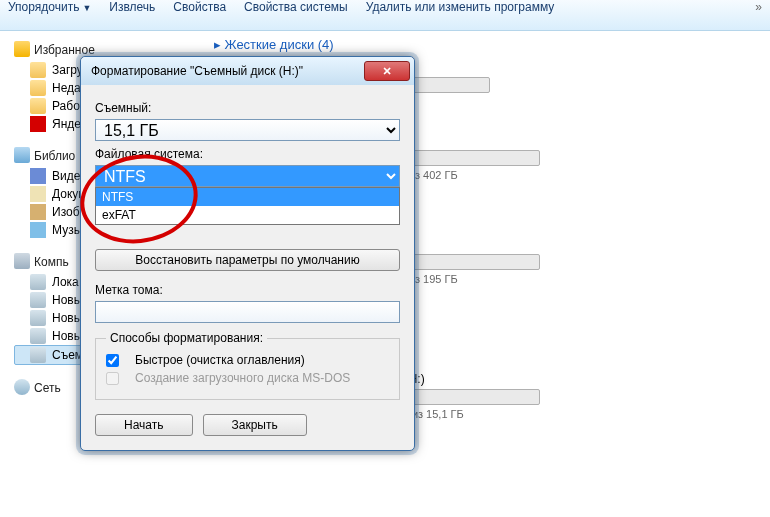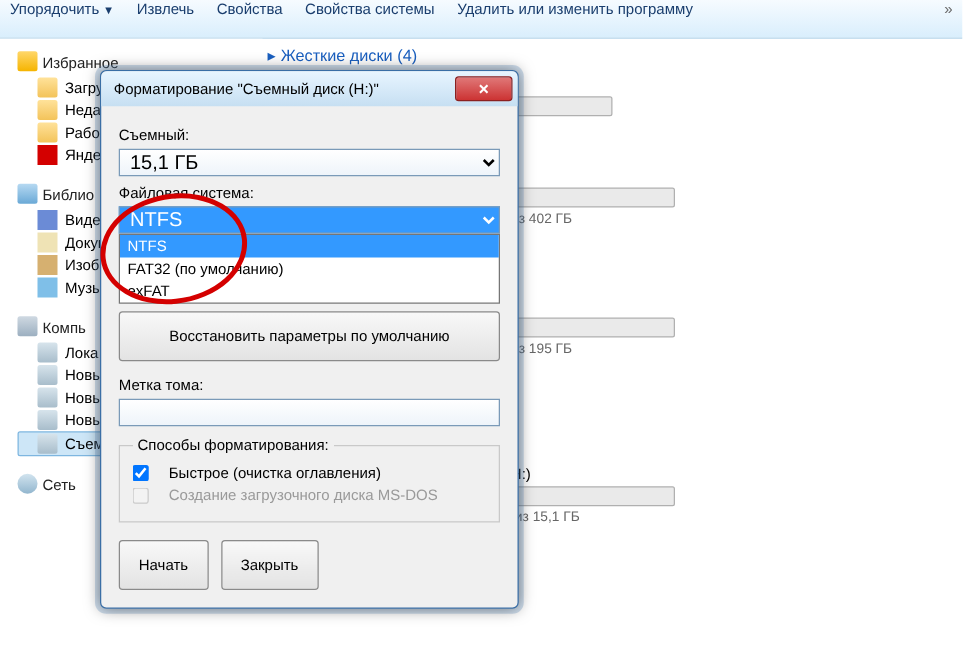--- a/index.html
+++ b/index.html
@@ -31,21 +31,21 @@
 .dlg-title{height:28px;background:linear-gradient(#e8f5ff,#c6dff2);border-radius:5px 5px 0 0;display:flex;align-items:center;padding:0 4px 0 10px;color:#000}
 .dlg-close{margin-left:auto;width:44px;height:18px;background:linear-gradient(#e07878,#c33);border:1px solid #8b2020;border-radius:3px;color:#fff;display:flex;align-items:center;justify-content:center;font-size:11px;font-weight:bold}
 .dlg-body{padding:10px 14px 14px}
 .dlg-label{display:block;margin:6px 0 4px}
 select,input[type=text]{width:100%;height:22px;border:1px solid #7a9ab8;background:linear-gradient(#fff,#eef4fa);box-sizing:border-box;font-size:16px;padding:0 4px}
 .fs-sel{background:#3399ff;color:#fff}
 .dropdown-open{position:relative}
 .dropdown-list{position:absolute;left:0;right:0;top:22px;background:#fff;border:1px solid #767676;z-index:60}
 .dropdown-list div{padding:2px 6px}
 .dropdown-list .hl{background:#3399ff;color:#fff}
-.btn{height:40px;padding:0 15px;background:linear-gradient(#f8f8f8,#e3e3e3);border:1px solid #8a8a8a;border-radius:3px;font-size:12px}
+.btn{height:22px;padding:0 28px;background:linear-gradient(#f8f8f8,#e3e3e3);border:1px solid #8a8a8a;border-radius:3px;font-size:12px}
 .btn-wide{width:100%}
 .fieldset{border:1px solid #c9c9c9;padding:8px 10px 10px;margin:8px 0 14px}
 .fieldset legend{padding:0 4px}
 .chk{display:flex;align-items:center;gap:16px;margin-bottom:4px}
 .chk input{margin:0}
 .chk.disabled{color:#9a9a9a}
 .dlg-buttons{display:flex;justify-content:flex-start;gap:10px}
 
 .red-circle{position:absolute;left:80px;top:155px;width:110px;height:80px;border:4px solid #d40000;border-radius:60% 55% 60% 55%;z-index:100;pointer-events:none;transform:rotate(-6deg)}
 
@@ -214,21 +214,20 @@
   </div>
   <div class="dlg-body">
     <label class="dlg-label">Съемный:</label>
     <select><option>15,1 ГБ</option></select>
 
     <label class="dlg-label">Файловая система:</label>
     <div class="dropdown-open">
       <select class="fs-sel"><option>NTFS</option></select>
       <div class="dropdown-list">
         <div class="hl">NTFS</div>
-        <div>FAT32 (по умолчанию)</div>
         <div>exFAT</div>
       </div>
     </div>
 
     <div style="height:62px"></div>
     <button class="btn btn-wide">Восстановить параметры по умолчанию</button>
 
     <label class="dlg-label" style="margin-top:12px">Метка тома:</label>
     <input type="text" value="" style="">
 

